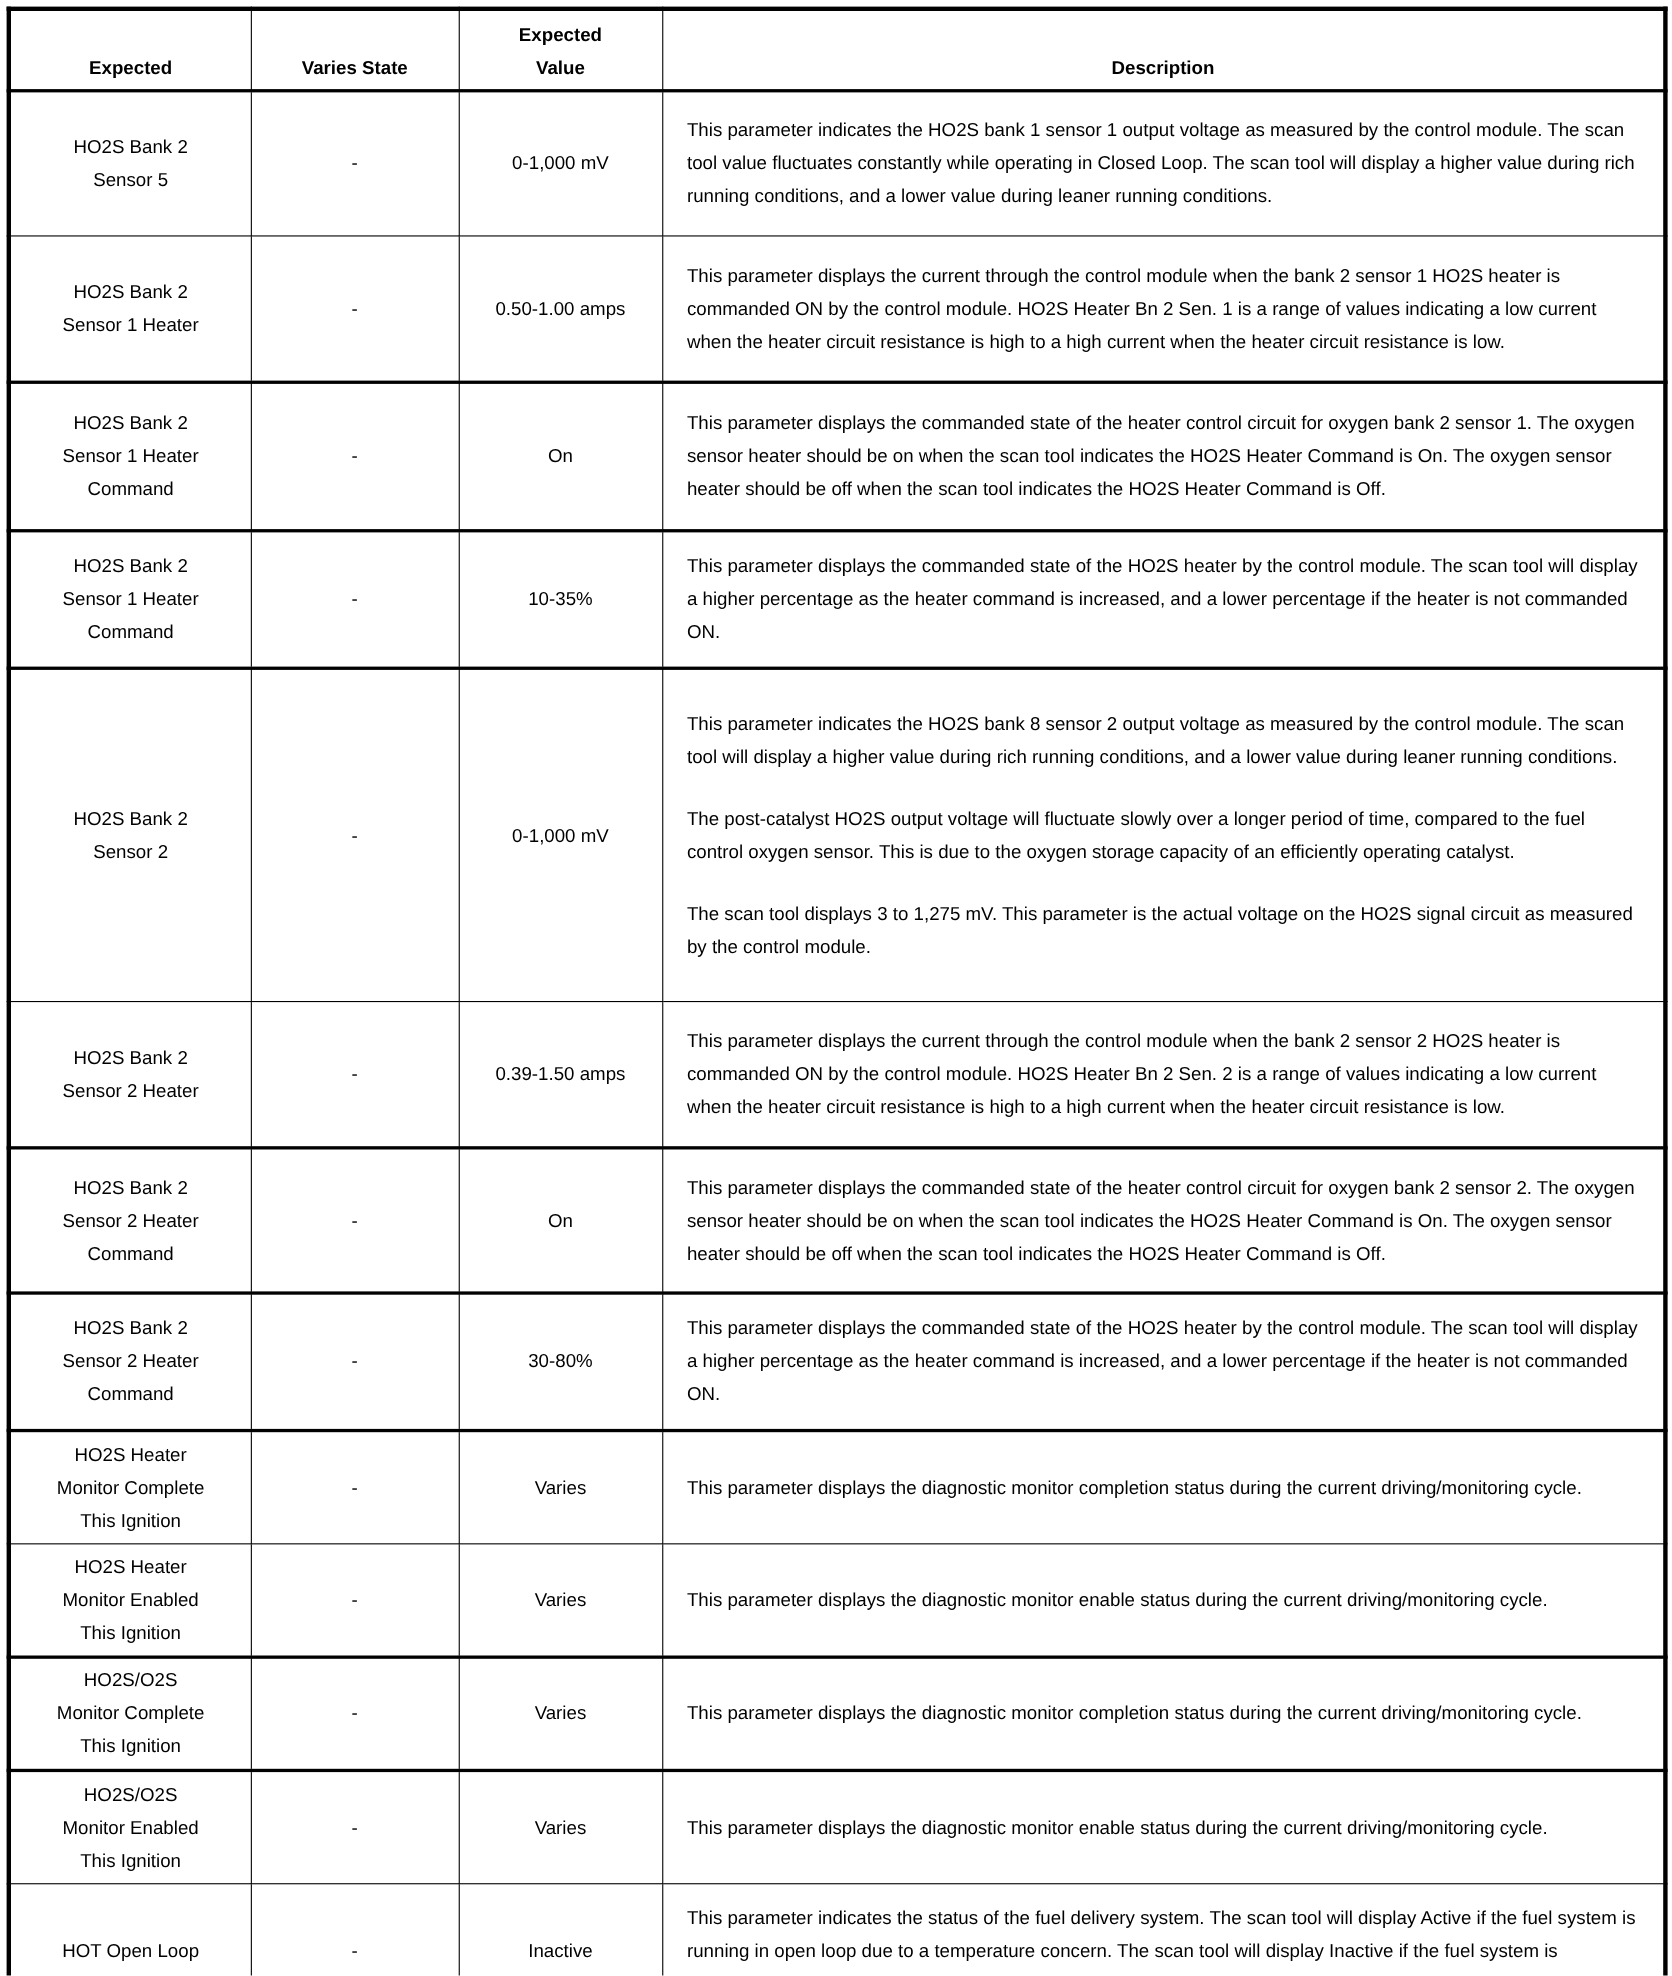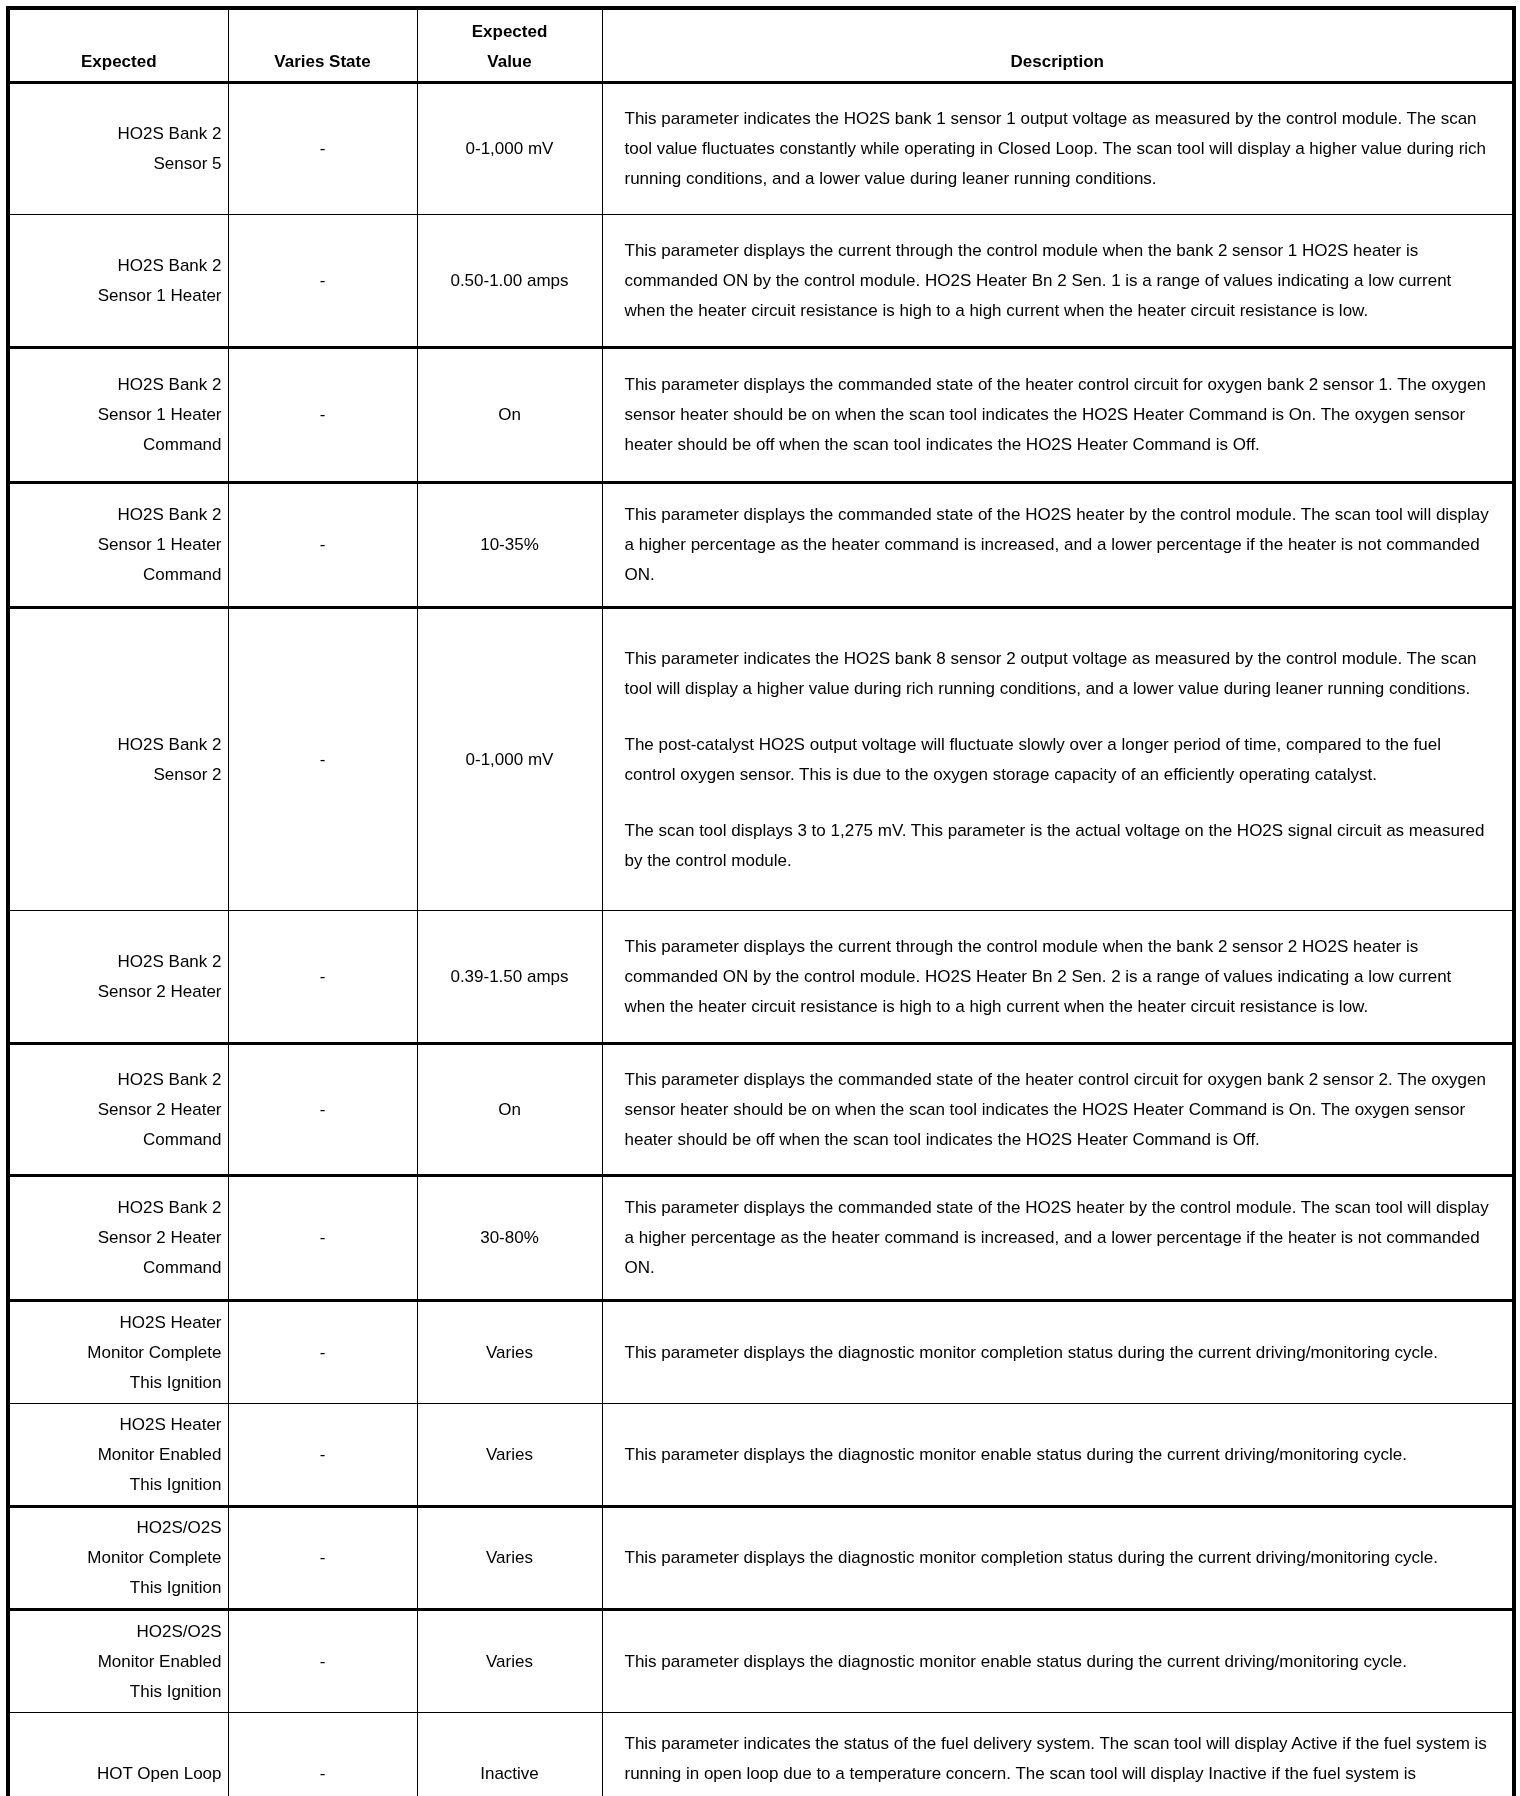--- a/index.html
+++ b/index.html
@@ -13,21 +13,21 @@
   table.params th, table.params td {
     border: 1px solid #000; padding: 0 6px; vertical-align: middle;
     font-size: 17px; line-height: 30px;
   }
   table.params th {
     font-weight: bold; text-align: center; vertical-align: bottom;
     padding-bottom: 4px; height: 67px;
   }
   thead tr { border-bottom: 3px solid #000; }
   tbody tr.thick { border-top: 3px solid #000; }
-  td.param { text-align: right; padding-left: 4px; }
+  td.param { text-align: center; padding-left: 4px; }
   td.state, td.value { text-align: center; padding: 0 2px; }
   td.desc { text-align: left; padding: 6px 5px 4px 6px; }
   td.desc p { margin: 16px; }
   td.desc p + p { margin-top: 26px; }
   col.c1 { width: 220px; }
   col.c2 { width: 189px; }
   col.c3 { width: 185px; }
   col.c4 { width: 912px; }
 </style>
 </head>

